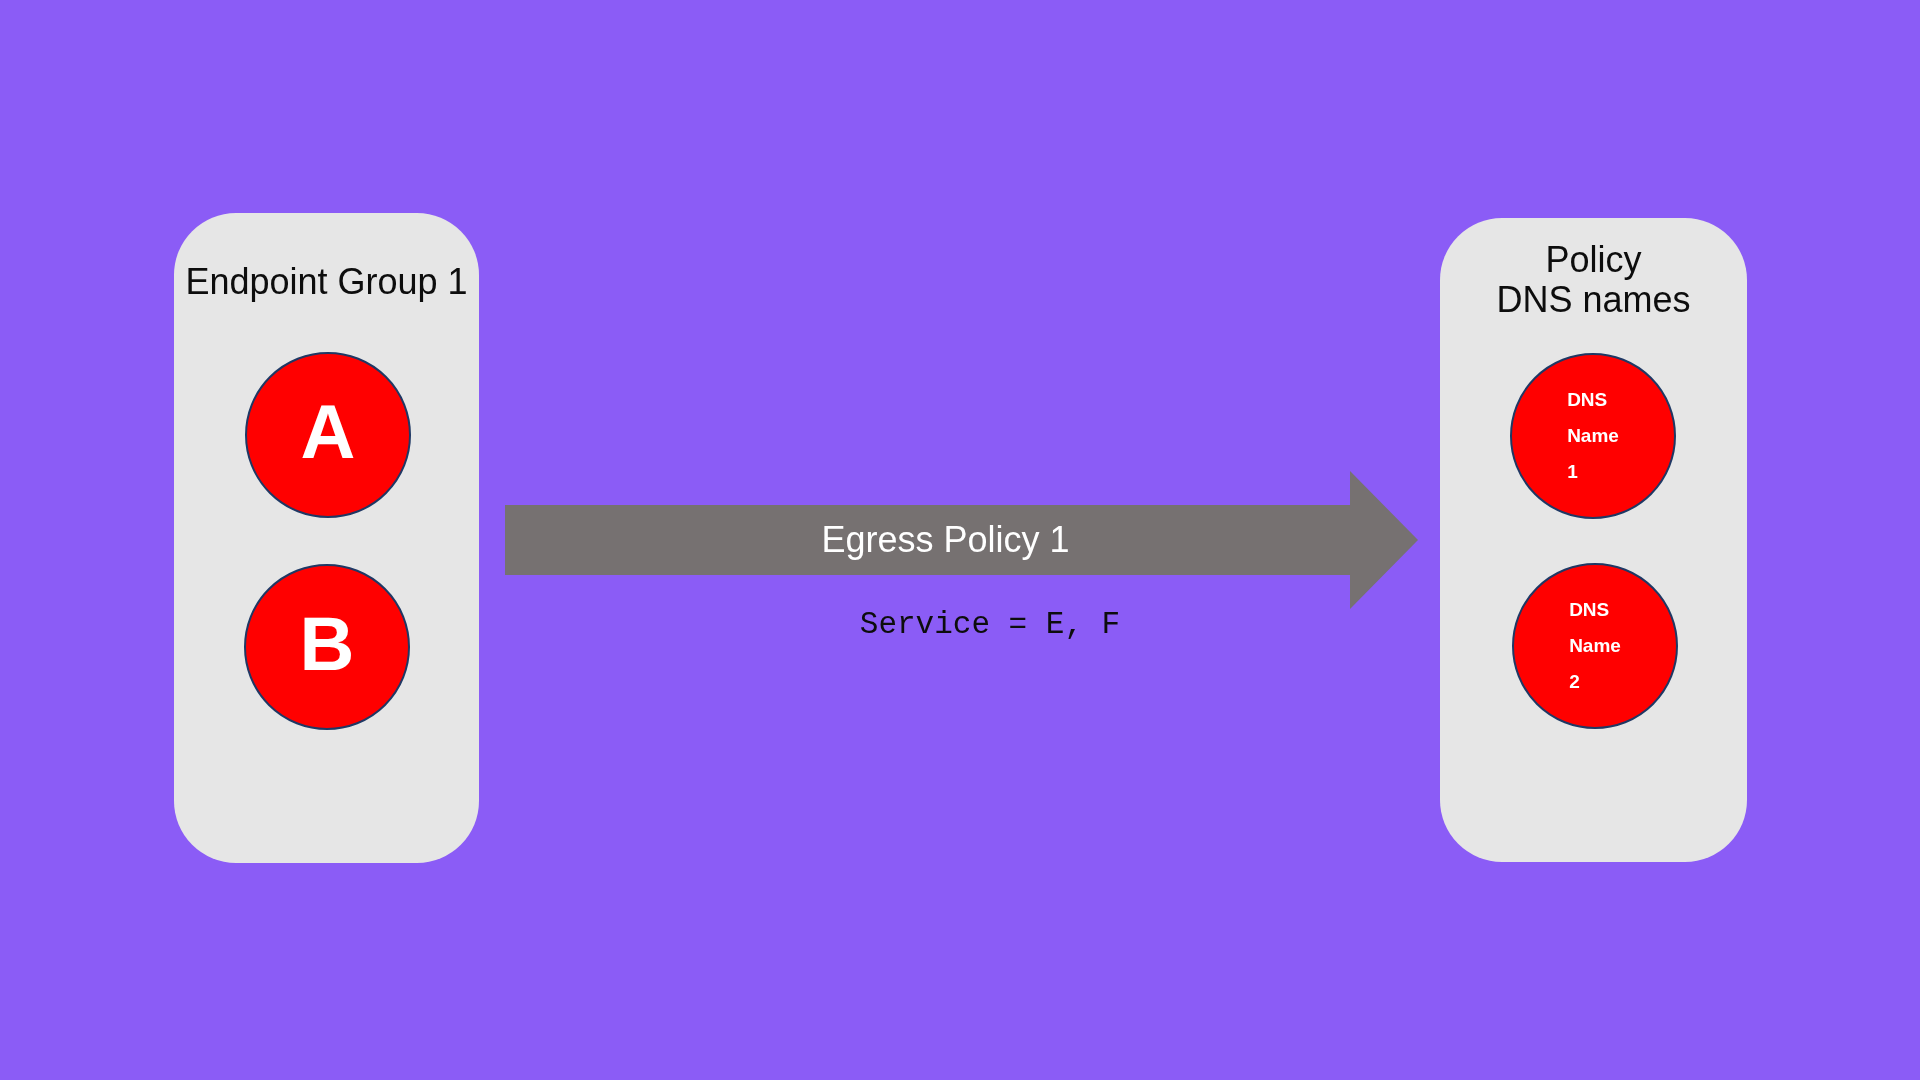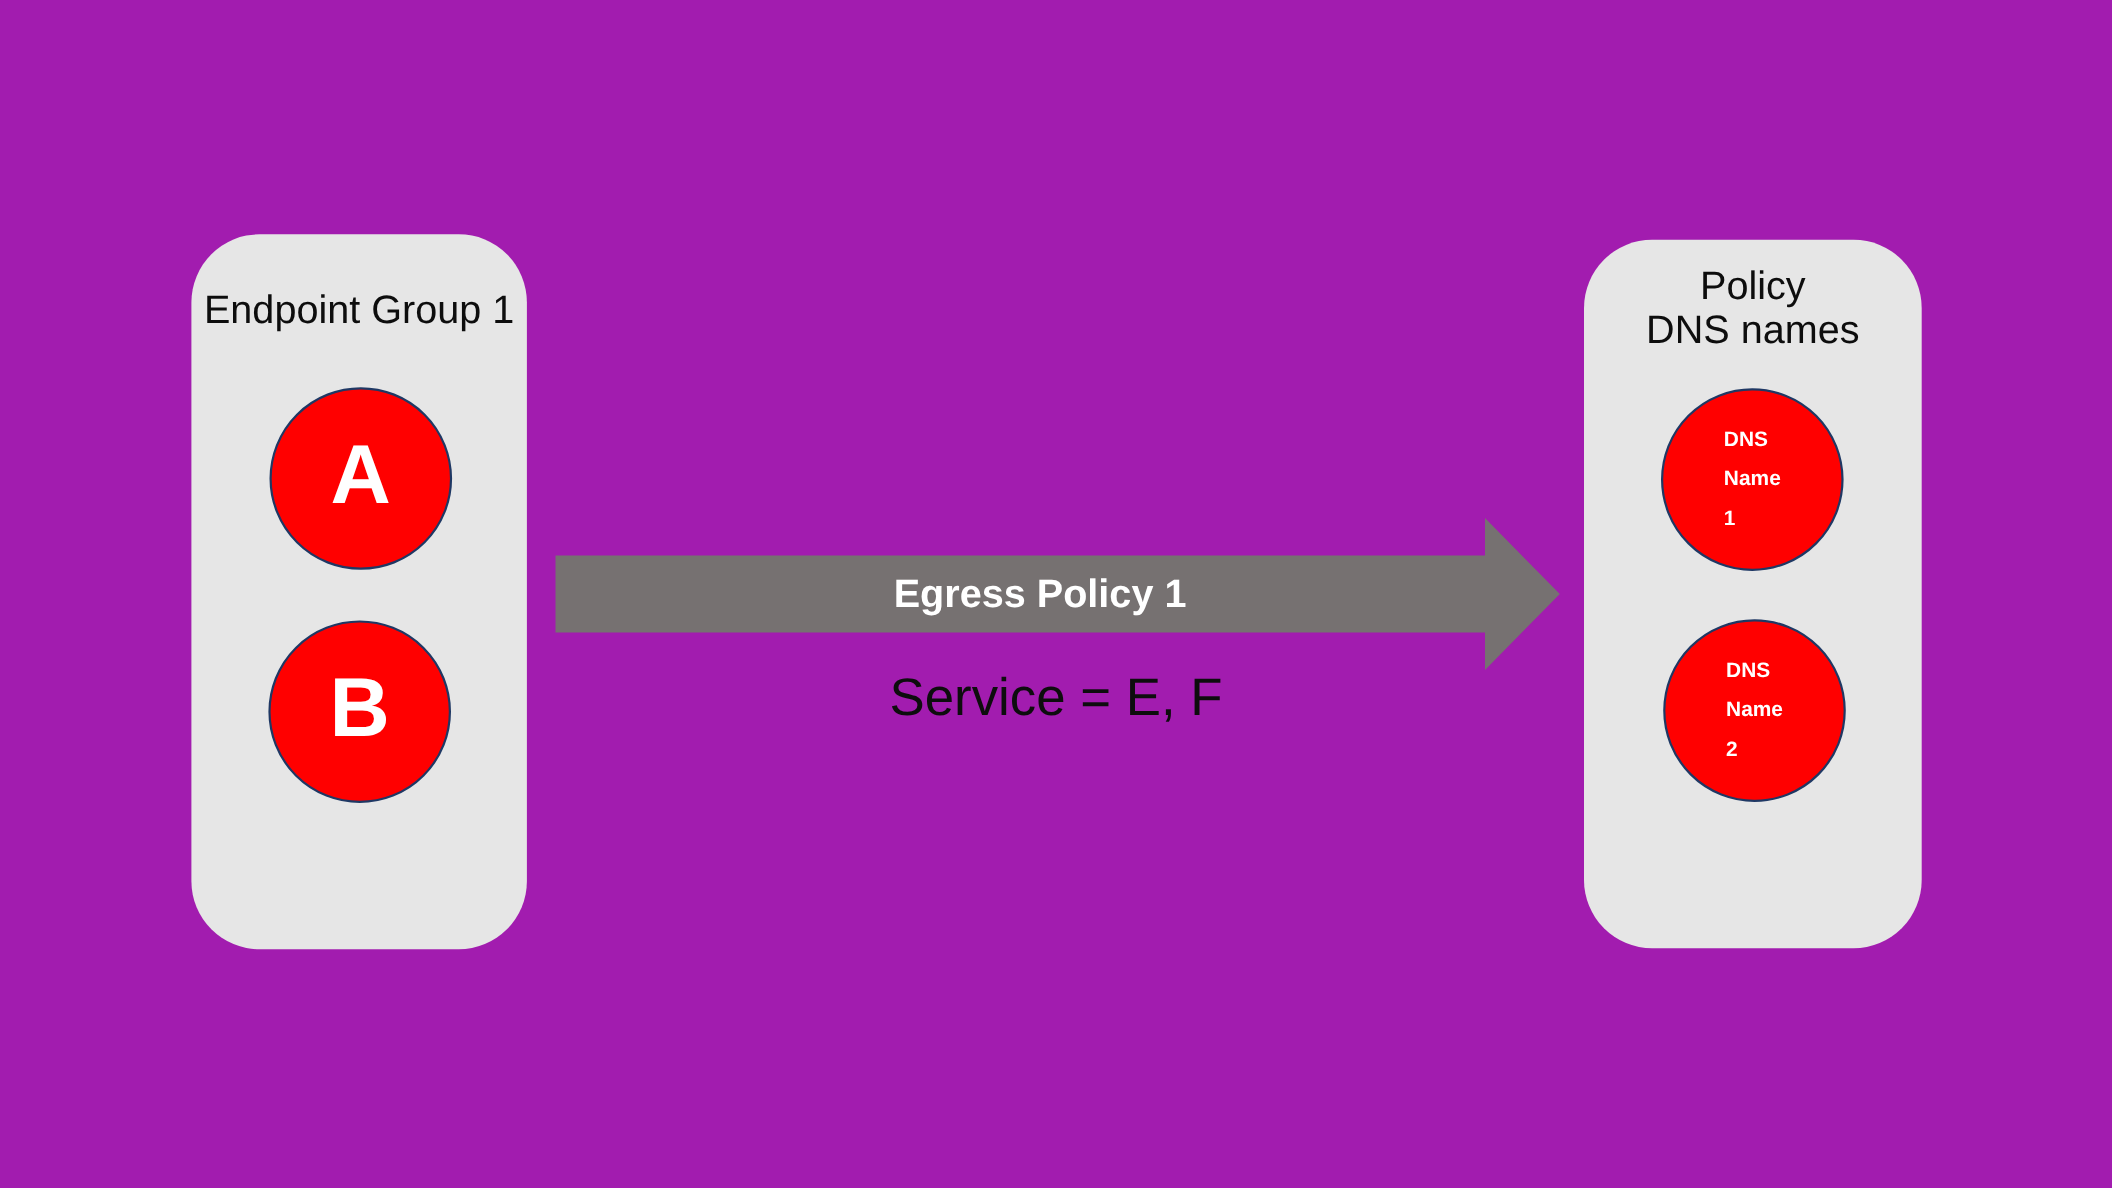--- a/index.html
+++ b/index.html
@@ -5,21 +5,21 @@
   html, body {
     margin: 0;
     padding: 0;
     background: #ffffff;
     font-family: "Liberation Sans", sans-serif;
   }
   .canvas {
     position: relative;
     width: 1920px;
     height: 1080px;
-    background: #a21caf;
+    background: #8b5cf6;
     overflow: hidden;
   }
   .group-box {
     position: absolute;
     background: #e6e6e6;
     border-radius: 62px;
   }
   .group-box.left  { left: 174px;  top: 213px; width: 305px; height: 650px; }
   .group-box.right { left: 1440px; top: 218px; width: 307px; height: 644px; }
 
@@ -70,46 +70,46 @@
   .arrow-shaft {
     position: absolute;
     left: 505px;
     top: 505px;
     width: 845px;
     height: 70px;
     background: #767171;
     display: flex;
     align-items: center;
     justify-content: center;
-    font-weight: bold;
   }
   .arrow-head {
     position: absolute;
     left: 1350px;
     top: 471px;
     width: 0;
     height: 0;
     border-top: 69px solid transparent;
     border-bottom: 69px solid transparent;
     border-left: 68px solid #767171;
   }
   .arrow-label {
     color: #ffffff;
     font-size: 36px;
     transform: translateX(18px);
     white-space: nowrap;
   }
   .arrow-sublabel {
     position: absolute;
-    left: 960px;
+    left: 990px;
     top: 607px;
     transform: translateX(-50%);
     color: #0d0d0d;
-    font-size: 48px;
+    font-size: 31px;
     white-space: nowrap;
+    font-family: Liberation Mono, monospace;
   }
 </style>
 </head>
 <body>
 
 <div class="canvas">
 
   <section class="group-box left"></section>
   <div class="group-title left-title">Endpoint Group 1</div>
 

